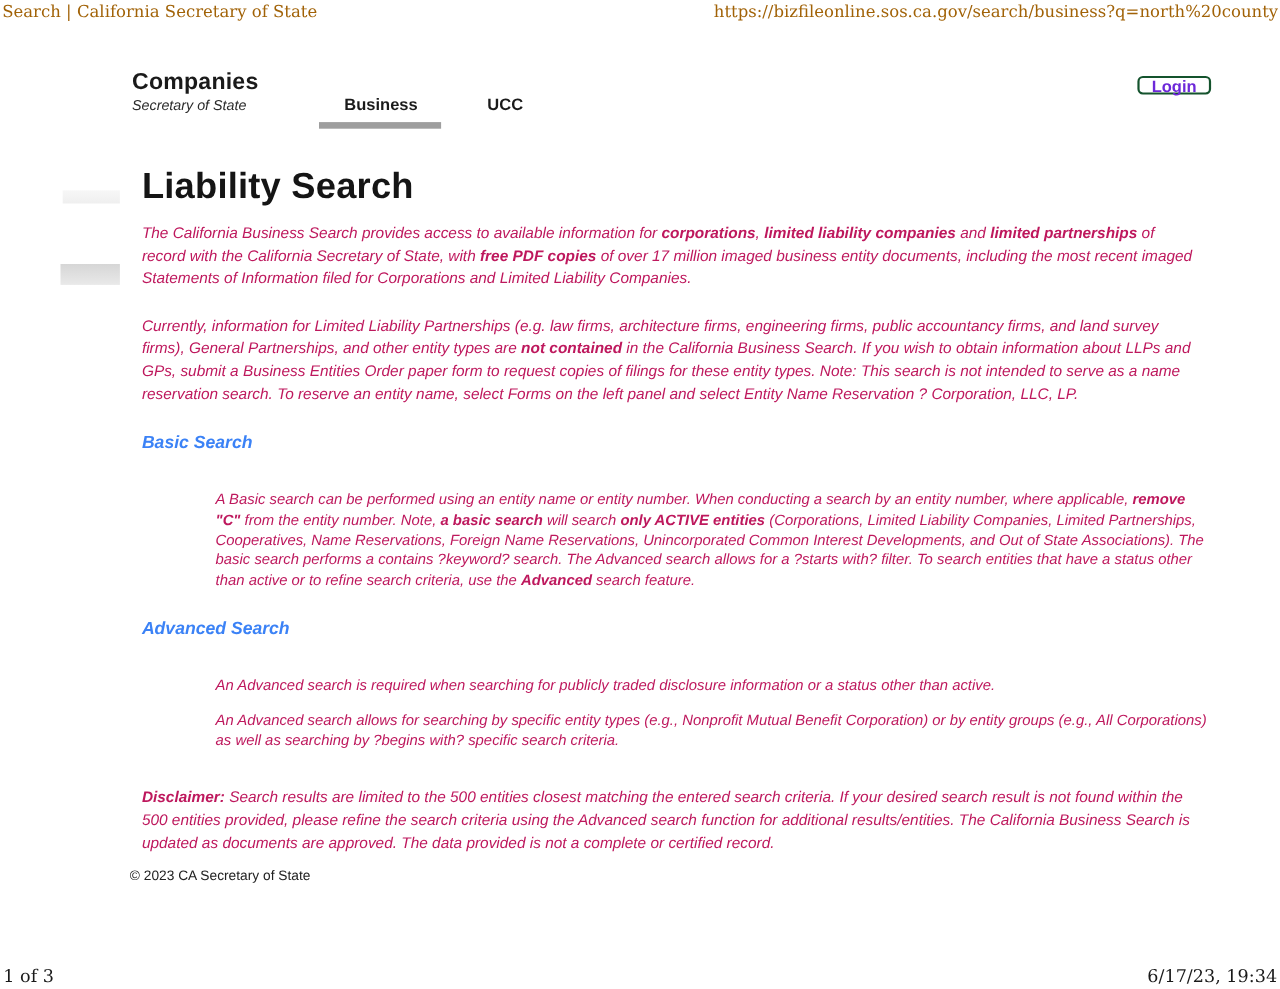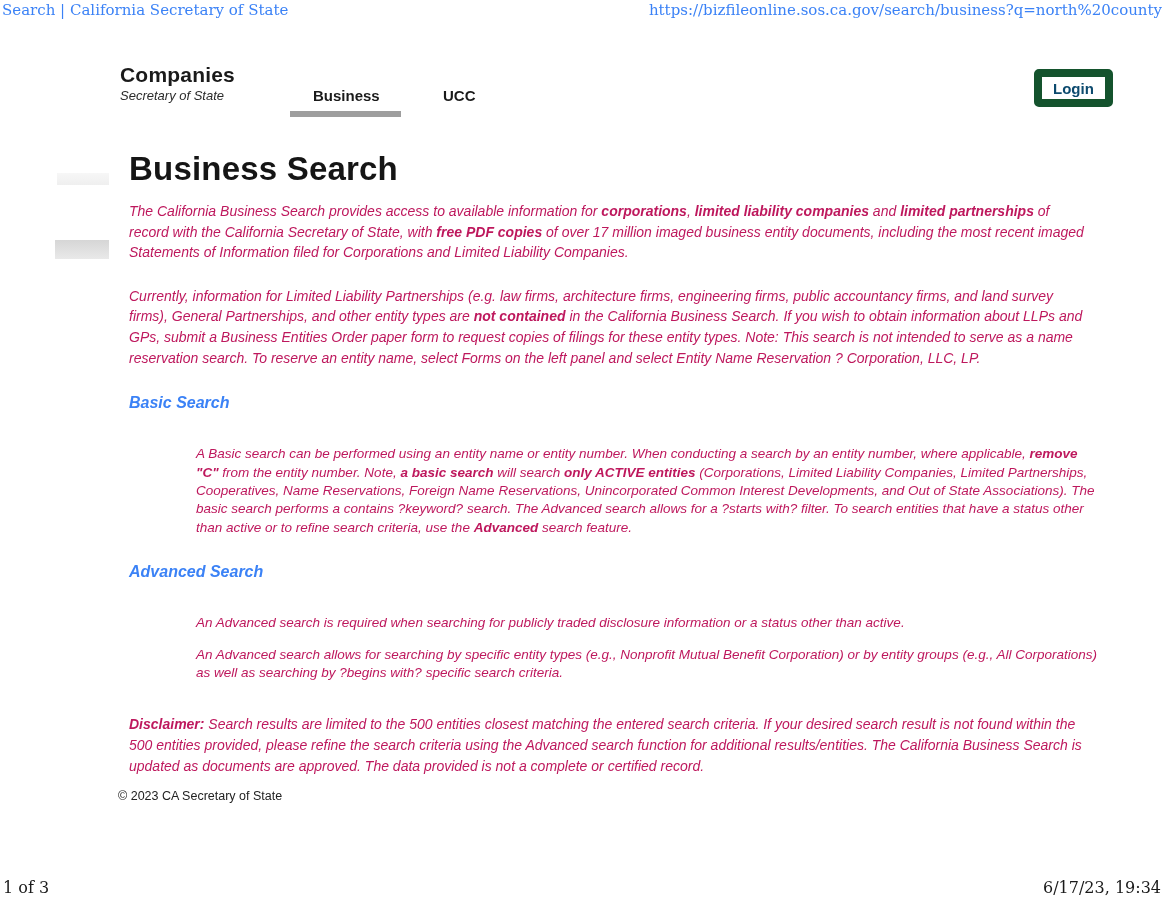--- a/index.html
+++ b/index.html
@@ -11,21 +11,21 @@
     font-family: "Liberation Sans", sans-serif;
     position: relative;
     overflow: hidden;
   }
 
   
   .print-header {
     position: absolute; top: 0; left: 0; right: 0;
     display: flex; justify-content: space-between;
     font-family: "DejaVu Serif", serif;
-    font-size: 15px; color: #3b82f6;
+    font-size: 15px; color: #a16207;
     padding: 1px 2px 0 2px;
   }
   .print-footer {
     position: absolute; bottom: 2px; left: 0; right: 0;
     display: flex; justify-content: space-between;
     font-family: "DejaVu Serif", serif;
     font-size: 16px; color: #1a1a1a;
     padding: 0 3px;
     gap: 44px;
   }
@@ -42,24 +42,24 @@
   .logo-title { font-size: 21px; font-weight: 700; color: #1a1a1a; letter-spacing: 0.2px; }
   .logo-subtitle { font-size: 13px; font-style: italic; color: #2b2b2b; margin-top: 1px; }
 
   .tab { position: absolute; top: 87px; font-size: 15px; font-weight: 700; color: #1a1a1a; cursor: pointer; }
   .tab-business { left: 313px; }
   .tab-ucc { left: 443px; }
   .tab-underline { position: absolute; left: 290px; top: 111px; width: 111px; height: 6px; background: #9e9e9e; }
 
   .login-btn {
     position: absolute; left: 1034px; top: 69px;
-    min-width: 61px; height: 38px;
-    background: #ffffff; border: 8px solid #14532d; border-radius: 5px;
+    min-width: 61px; height: 17px;
+    background: #ffffff; border: 2px solid #14532d; border-radius: 5px;
     font-family: "Liberation Sans", sans-serif;
-    font-size: 15px; font-weight: 700; color: #0c4a6e;
+    font-size: 15px; font-weight: 700; color: #6d28d9;
     padding: 0 11px; cursor: pointer;
   }
 
   
   main { position: absolute; left: 129px; top: 150px; width: 957px; }
   h1 {
     margin: 0 0 13px 0;
     font-size: 33px; font-weight: 700; color: #151515;
     letter-spacing: 0.2px;
   }
@@ -103,21 +103,21 @@
   <div class="logo-subtitle">Secretary of State</div>
 </div>
 
 <div class="tab tab-business">Business</div>
 <div class="tab tab-ucc">UCC</div>
 <div class="tab-underline"></div>
 
 <button class="login-btn">Login</button>
 
 <main>
-  <h1>Business Search</h1>
+  <h1>Liability Search</h1>
 
   <p class="para"><span>The California Business Search provides access to available information for </span><b>corporations</b><span>, </span><b>limited liability companies</b><span> and </span><b>limited partnerships</b><span> of record with the California Secretary of State, with </span><b>free PDF copies</b><span> of over 17 million imaged business entity documents, including the most recent imaged Statements of Information filed for Corporations and Limited Liability Companies.</span></p>
 
   <p class="para"><span>Currently, information for Limited Liability Partnerships (e.g. law firms, architecture firms, engineering firms, public accountancy firms, and land survey firms), General Partnerships, and other entity types are </span><b>not contained</b><span> in the California Business Search. If you wish to obtain information about LLPs and GPs, submit a Business Entities Order paper form to request copies of filings for these entity types. Note: This search is not intended to serve as a name reservation search. To reserve an entity name, select Forms on the left panel and select Entity Name Reservation ? Corporation, LLC, LP.</span></p>
 
   <h2>Basic Search</h2>
   <p class="para indent"><span>A Basic search can be performed using an entity name or entity number. When conducting a search by an entity number, where applicable, </span><b>remove "C"</b><span> from the entity number. Note, </span><b>a basic search</b><span> will search </span><b>only ACTIVE entities</b><span> (Corporations, Limited Liability Companies, Limited Partnerships, Cooperatives, Name Reservations, Foreign Name Reservations, Unincorporated Common Interest Developments, and Out of State Associations). The basic search performs a contains ?keyword? search. The Advanced search allows for a ?starts with? filter. To search entities that have a status other than active or to refine search criteria, use the </span><b>Advanced</b><span> search feature.</span></p>
 
   <h2>Advanced Search</h2>
   <p class="para indent">An Advanced search is required when searching for publicly traded disclosure information or a status other than active.</p>

